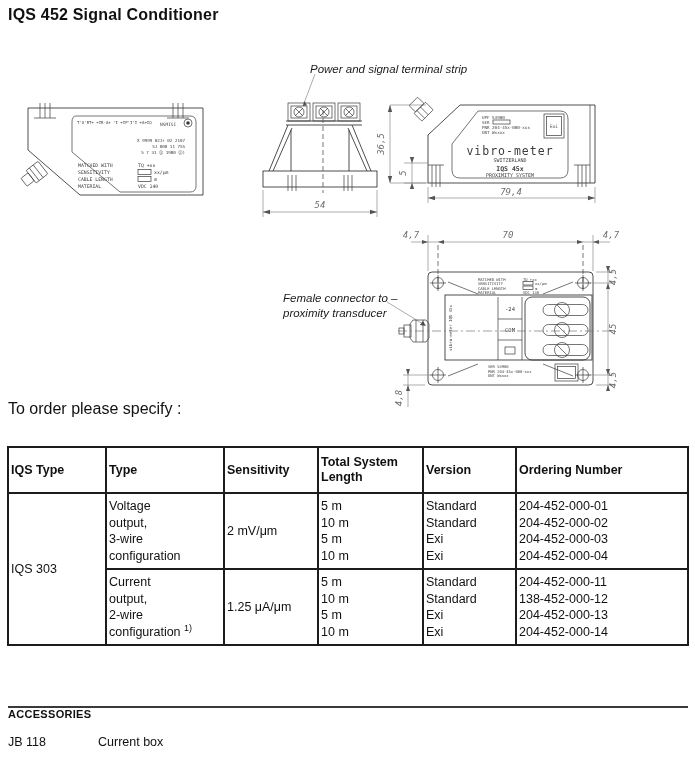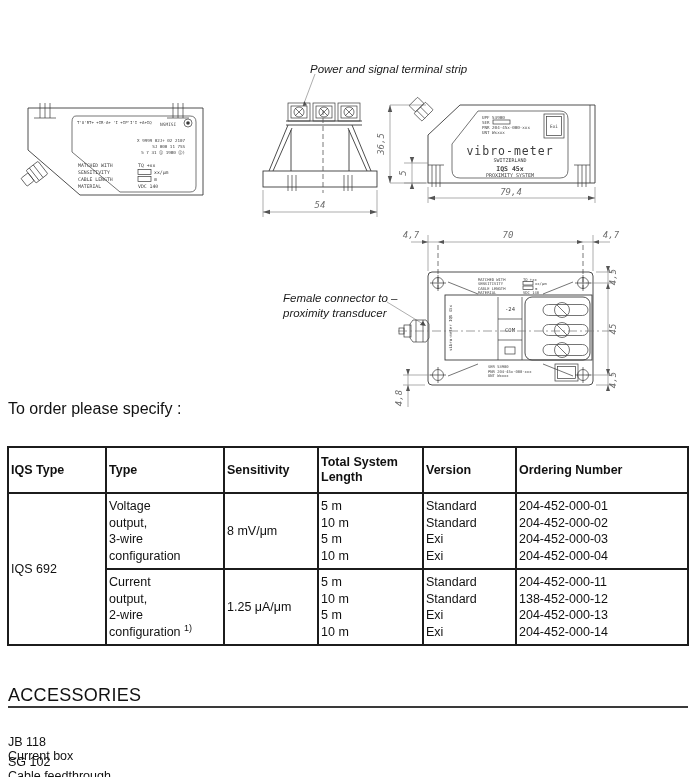--- a/index.html
+++ b/index.html
@@ -12,39 +12,40 @@
   svg{position:absolute;overflow:visible;}
   .order-line{position:absolute;left:8px;top:400px;font-size:16px;}
   table.spec{position:absolute;left:7px;top:446px;border-collapse:collapse;table-layout:fixed;
              font-size:12.5px;text-align:left;}
   table.spec th,table.spec td{border:2px solid #1c1c1c;vertical-align:middle;padding:2px 2px;}
   table.spec th{font-weight:bold;height:40px;font-size:12.5px;line-height:15px;}
   table.spec td{line-height:16.5px;}
   .grp td{height:70px;}
   sup{font-size:9px;vertical-align:super;line-height:0;}
   .footnote{position:absolute;left:8px;top:635px;font-size:12.5px;}
-  .acc-head{position:absolute;left:8px;top:685px;font-size:18px;font-weight:normal;letter-spacing:.3px;}
+  .acc-head{position:absolute;left:8px;top:708px;font-size:11px;font-weight:bold;letter-spacing:.3px;}
   .acc-rule{position:absolute;left:8px;top:706px;width:680px;height:2px;background:#3a3a3a;}
-  .acc-row{position:absolute;left:8px;font-size:12.5px;display:flex;flex-direction:column;}
+  .acc-row{position:absolute;left:8px;font-size:12.5px;display:flex;}
   .acc-code{width:90px;}
   
   .ln{stroke:#3a3a3a;stroke-width:0.9;fill:none;}
   .lnt{stroke:#3a3a3a;stroke-width:0.7;fill:none;}
   .dim{stroke:#8a8a8a;stroke-width:0.7;fill:none;}
   .cl{stroke:#777;stroke-width:0.7;fill:none;stroke-dasharray:9 3 2 3;}
   .dsh{stroke:#555;stroke-width:0.8;fill:none;stroke-dasharray:5 3;}
   .dimtxt{font-family:"DejaVu Sans Mono", monospace;font-style:italic;fill:#6e6e6e;font-size:9px;}
   .tiny{font-family:"DejaVu Sans Mono", monospace;fill:#3d3d3d;}
   .ah{fill:#555;stroke:none;}
 </style>
 </head>
 <body>
 
 <div class="page">
 
+  <div class="title">IQS 452 Signal Conditioner</div>
 
   <div class="drawings">
 
     <div class="ann" style="left:310px;top:8px;">Power and signal terminal strip</div>
 
     <div class="ann ann2" style="left:283px;top:236px;">
       <div>Female connector to –</div>
       <div>proximity transducer</div>
     </div>
 
@@ -297,28 +298,28 @@
         <th>IQS Type</th>
         <th>Type</th>
         <th>Sensitivity</th>
         <th>Total System Length</th>
         <th>Version</th>
         <th>Ordering Number</th>
       </tr>
     </thead>
     <tbody>
       <tr class="grp">
-        <td rowspan="2">IQS 692</td>
+        <td rowspan="2">IQS 303</td>
         <td>
           <div>Voltage</div>
           <div>output,</div>
           <div>3-wire</div>
           <div>configuration</div>
         </td>
-        <td>8 mV/μm</td>
+        <td>2 mV/μm</td>
         <td>
           <div>5 m</div>
           <div>10 m</div>
           <div>5 m</div>
           <div>10 m</div>
         </td>
         <td>
           <div>Standard</div>
           <div>Standard</div>
           <div>Exi</div>
@@ -362,18 +363,14 @@
   </table>
 
 
   <div class="acc-head">ACCESSORIES</div>
   <div class="acc-rule"></div>
 
   <div class="acc-row" style="top:735px;">
     <div class="acc-code">JB 118</div>
     <div>Current box</div>
   </div>
-  <div class="acc-row" style="top:755px;">
-    <div class="acc-code">SG 102</div>
-    <div>Cable feedthrough</div>
-  </div>
 
 </div>
 
 </body></html>

